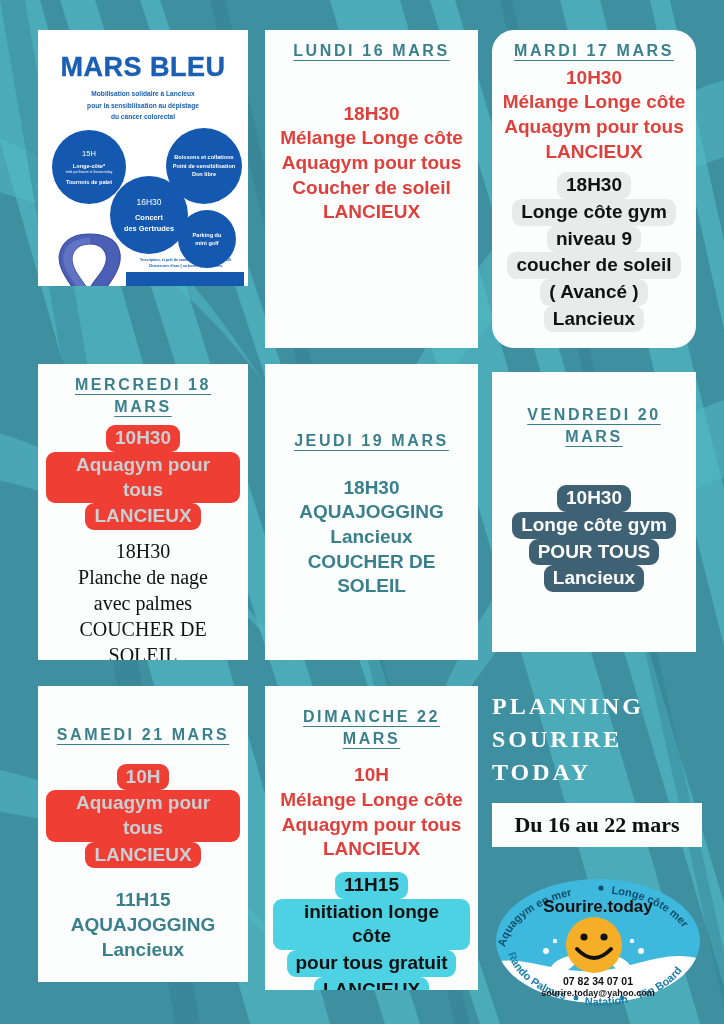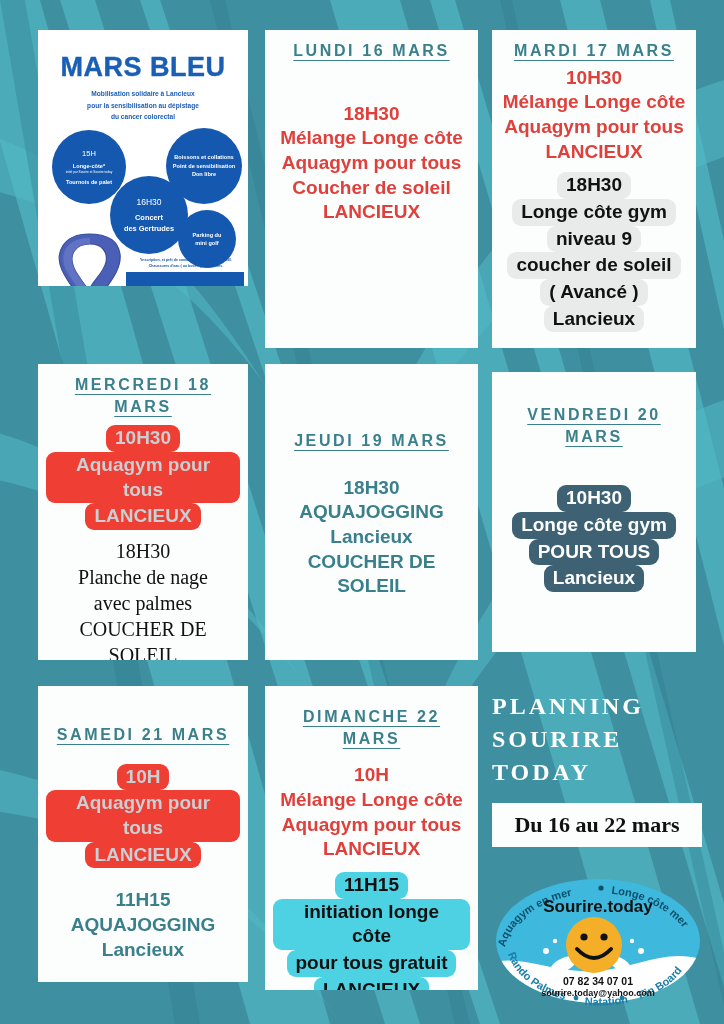--- a/index.html
+++ b/index.html
@@ -134,21 +134,21 @@
   #p-foot .f1 { font-size: 4.2px; font-weight: bold; }
   #p-foot .acal { font-size: 10px; font-weight: normal; letter-spacing: -0.4px; color:#1558b0;}
   #p-foot .f2 { font-size: 3.8px; font-weight: bold; line-height: 1.5; margin-top: 2px; }
   #p-foot .f3 { font-size: 2.8px; margin-top: 3px; }
   .foot-row { display: flex; align-items: center; justify-content: center; gap: 3px; }
 
   #ribbon { position: absolute; left: 8px; top: 196px; width: 86px; height: 116px; }
 
   
   #c-lundi    { left: 265px; top: 30px;  width: 213px; height: 318px; }
-  #c-mardi    { left: 492px; top: 30px;  width: 204px; height: 318px; }
+  #c-mardi    { left: 492px; top: 30px;  width: 204px; height: 318px; border-radius: 22px; }
   #c-mercredi { left: 38px;  top: 364px; width: 210px; height: 296px; }
   #c-jeudi    { left: 265px; top: 364px; width: 213px; height: 296px; }
   #c-vendredi { left: 492px; top: 372px; width: 204px; height: 280px; }
   #c-samedi   { left: 38px;  top: 686px; width: 210px; height: 296px; }
   #c-dimanche { left: 265px; top: 686px; width: 213px; height: 304px; }
 
   
   #brand {
     position: absolute;
     left: 492px; top: 690px; width: 210px;

